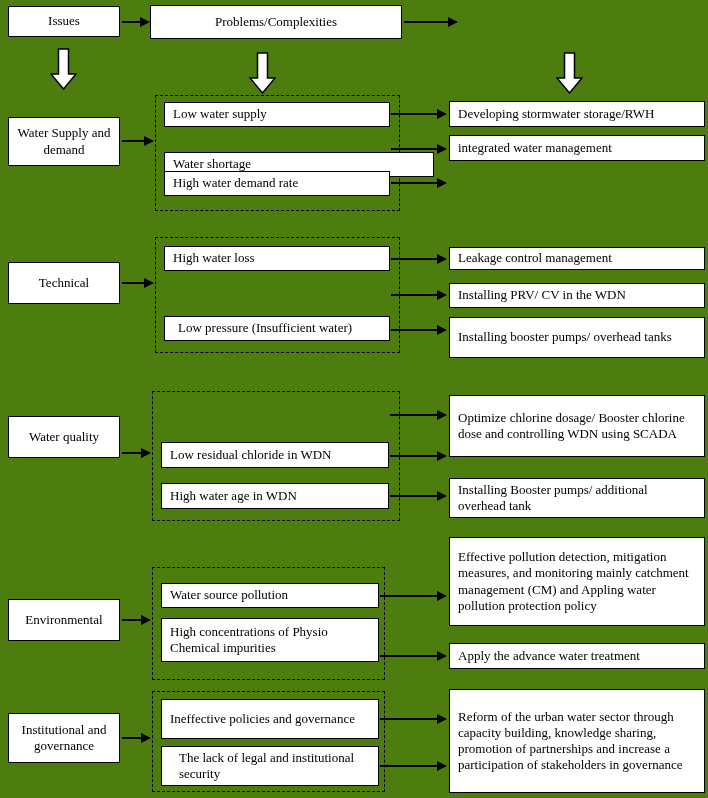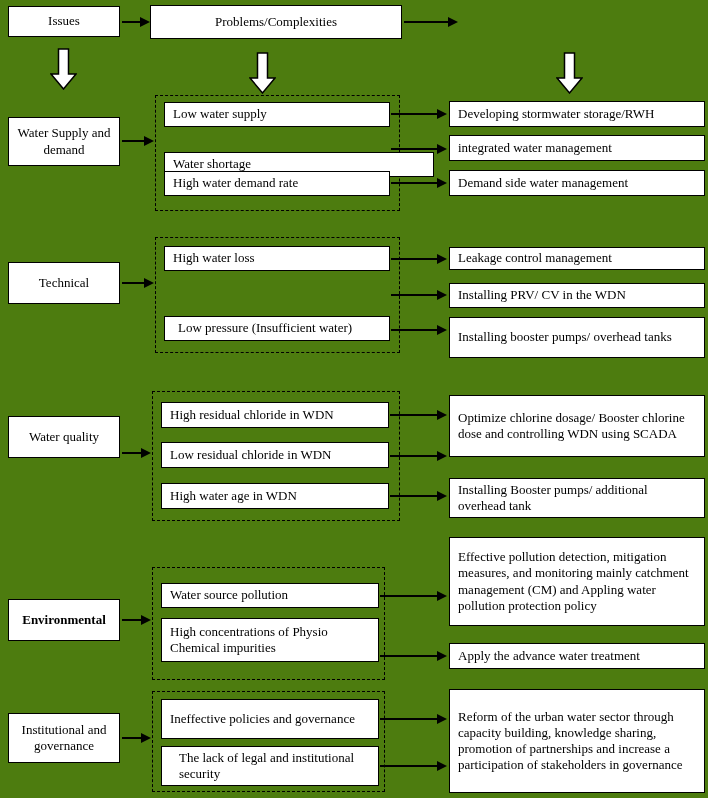--- a/index.html
+++ b/index.html
@@ -50,53 +50,51 @@
   <div class="box lpad" style="left:164px; top:102px; width:226px; height:25px;">Low water supply</div>
   <div class="box lpad" style="left:164px; top:152px; width:270px; height:25px;">Water shortage</div>
   <div class="box lpad" style="left:164px; top:171px; width:226px; height:25px;">High water demand rate</div>
 
   <div class="arrow" style="left:391px; top:113px; width:47px;"></div>
   <div class="arrow" style="left:391px; top:148px; width:47px;"></div>
   <div class="arrow" style="left:391px; top:182px; width:47px;"></div>
 
   <div class="box lpad" style="left:449px; top:101px; width:256px; height:26px;">Developing stormwater storage/RWH</div>
   <div class="box lpad" style="left:449px; top:135px; width:256px; height:26px;">integrated water management</div>
-  <div class="box lpad" style="left:449px; top:170px; width:256px; height:26px;">Demand side water management</div>
 
   <div class="box center" style="left:8px; top:262px; width:112px; height:42px;">Technical</div>
   <div class="arrow" style="left:122px; top:282px; width:23px;"></div>
 
   <div class="dashed" style="left:155px; top:237px; width:245px; height:116px;"></div>
   <div class="box lpad" style="left:164px; top:246px; width:226px; height:25px;">High water loss</div>
   <div class="box lpad" style="left:164px; top:316px; width:226px; height:25px;padding-left:13px;">Low pressure (Insufficient water)</div>
 
   <div class="arrow" style="left:391px; top:258px; width:47px;"></div>
   <div class="arrow" style="left:391px; top:294px; width:47px;"></div>
   <div class="arrow" style="left:391px; top:329px; width:47px;"></div>
 
   <div class="box lpad" style="left:449px; top:247px; width:256px; height:23px;">Leakage control management</div>
   <div class="box lpad" style="left:449px; top:283px; width:256px; height:25px;">Installing PRV/ CV in the WDN</div>
   <div class="box lpad" style="left:449px; top:317px; width:256px; height:41px;">Installing booster pumps/ overhead tanks</div>
 
   <div class="box center" style="left:8px; top:416px; width:112px; height:42px;">Water quality</div>
   <div class="arrow" style="left:122px; top:452px; width:20px;"></div>
 
   <div class="dashed" style="left:152px; top:391px; width:248px; height:130px;"></div>
-  <div class="box lpad" style="left:161px; top:402px; width:228px; height:26px;">High residual chloride in WDN</div>
   <div class="box lpad" style="left:161px; top:442px; width:228px; height:26px;">Low residual chloride in WDN</div>
   <div class="box lpad" style="left:161px; top:483px; width:228px; height:26px;">High water age in WDN</div>
 
   <div class="arrow" style="left:390px; top:414px; width:48px;"></div>
   <div class="arrow" style="left:390px; top:455px; width:48px;"></div>
   <div class="arrow" style="left:390px; top:495px; width:48px;"></div>
 
   <div class="box lpad" style="left:449px; top:395px; width:256px; height:62px;">Optimize chlorine dosage/ Booster chlorine dose and controlling WDN using SCADA</div>
   <div class="box lpad" style="left:449px; top:478px; width:256px; height:40px;">Installing Booster pumps/ additional overhead tank</div>
 
-  <div class="box center" style="left:8px; top:599px; width:112px; height:42px;font-weight:bold;">Environmental</div>
+  <div class="box center" style="left:8px; top:599px; width:112px; height:42px;">Environmental</div>
   <div class="arrow" style="left:122px; top:619px; width:20px;"></div>
 
   <div class="dashed" style="left:152px; top:567px; width:233px; height:113px;"></div>
   <div class="box lpad" style="left:161px; top:583px; width:218px; height:25px;">Water source pollution</div>
   <div class="box lpad" style="left:161px; top:618px; width:218px; height:44px;">High concentrations of Physio Chemical impurities</div>
 
   <div class="arrow" style="left:380px; top:595px; width:58px;"></div>
   <div class="arrow" style="left:380px; top:655px; width:58px;"></div>
 
   <div class="box lpad" style="left:449px; top:537px; width:256px; height:89px;">Effective pollution detection, mitigation measures, and monitoring mainly catchment management (CM) and Appling water pollution protection policy</div>

